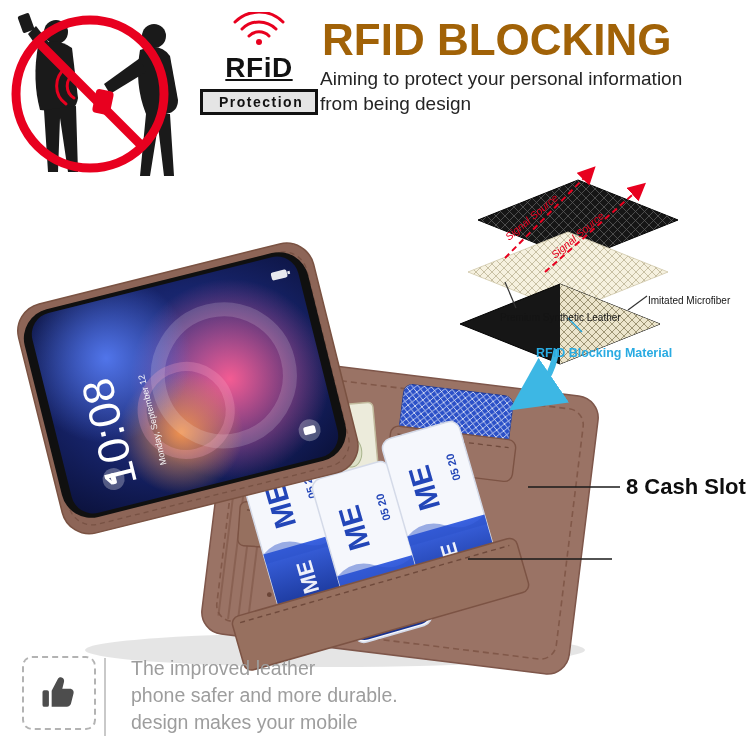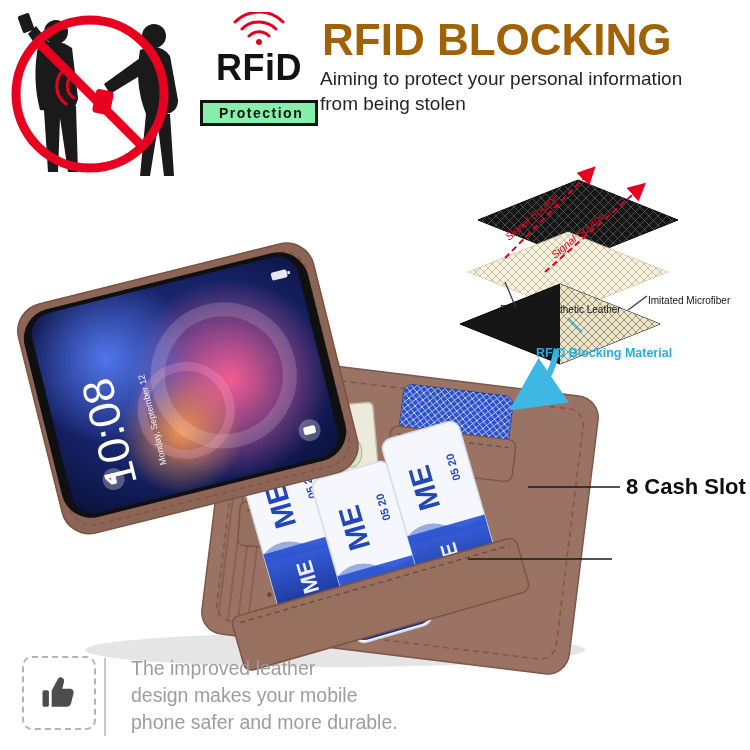--- a/index.html
+++ b/index.html
@@ -1,22 +1,22 @@
 <!DOCTYPE html>
 <html><head>
 <meta charset="utf-8">
 <style>
   html,body{margin:0;padding:0;}
   .page{position:relative;width:750px;height:750px;background:#ffffff;overflow:hidden;
         font-family:"Liberation Sans",sans-serif;}
   .abs{position:absolute;}
   .badge{left:200px;top:12px;width:118px;text-align:center;}
-  .badge-title{font-size:36px;font-weight:900;color:#121212;line-height:36px;letter-spacing:0.5px;}
-  .badge-box{margin-top:14px;border:3px solid #121212;padding:2px 16px;font-size:14px;
-             font-weight:700;letter-spacing:1.5px;color:#121212;background:#86efac;}
+  .badge-title{font-size:28px;font-weight:900;color:#121212;line-height:36px;letter-spacing:0.5px;text-decoration:underline;}
+  .badge-box{margin-top:3px;border:3px solid #121212;padding:2px 16px;font-size:14px;
+             font-weight:700;letter-spacing:1.5px;color:#121212;background:#e5e5e5;}
   .title{left:322px;top:16px;width:388px;text-align:left;font-size:44px;font-weight:900;
          color:#a16207;letter-spacing:0px;line-height:48px;white-space:nowrap;}
   .subtitle{left:320px;top:66px;width:372px;font-size:19px;color:#242424;line-height:25px;}
   .lyr-label{font-size:10px;color:#141414;white-space:nowrap;padding-left:48px;}
   .lyr-label-blue{font-size:12.5px;font-weight:700;color:#29abe2;white-space:nowrap;}
   .callout{font-size:22px;font-weight:600;color:#0e0e0e;white-space:nowrap;}
   .footer-iconbox{left:22px;top:656px;width:70px;height:70px;border:2px dashed #b3b3b3;
                   border-radius:10px;display:flex;align-items:center;justify-content:center;}
   .footer-divider{left:104px;top:658px;height:78px;width:0;border-left:2px solid #c9c9c9;}
   .footer-text{left:116px;top:655px;font-size:19.5px;color:#9d9d9d;line-height:27px;margin-left:15px;}
@@ -208,35 +208,35 @@
       <circle cx="30" cy="30" r="3" fill="#e8001f"></circle>
       <path d="M20,24 a14,14 0 0 1 20,0 M13,17 a24,24 0 0 1 34,0 M6,10 a34,34 0 0 1 48,0" fill="none" stroke="#e8001f" stroke-width="3" stroke-linecap="round"></path>
     </svg>
     <div class="badge-title">RFiD</div>
     <div class="badge-box">Protection</div>
   </div>
 
   <div class="abs title">RFID BLOCKING</div>
   <div class="abs subtitle">
     <div>Aiming to protect your personal information</div>
-    <div>from being stolen</div>
-  </div>
-
-  <div class="abs lyr-label" style="left:452px;top:304px;">Premium Synthetic Leather</div>
+    <div>from being design</div>
+  </div>
+
+  <div class="abs lyr-label" style="left:452px;top:312px;">Premium Synthetic Leather</div>
   <div class="abs lyr-label" style="left:600px;top:295px;">Imitated Microfiber</div>
   <div class="abs lyr-label-blue" style="left:536px;top:346px;">RFID Blocking Material</div>
 
   <div class="abs callout" style="left:626px;top:474px;">8 Cash Slot</div>
 
   <div class="abs footer-iconbox">
     <svg width="44" height="44" viewBox="0 0 48 48">
       <rect x="6" y="21" width="7" height="18" rx="2" fill="#4d4d4d"></rect>
       <path d="M16,39 h16.5 c2.2,0 4.1,-1.5 4.6,-3.6 l2.8,-11.2 c0.6,-2.5 -1.3,-4.9 -3.9,-4.9 h-8.4 l1.9,-7.6 c0.5,-2 -0.7,-4.1 -2.7,-4.6 c-1.6,-0.5 -3.3,0.2 -4.1,1.6 L16,21.5 Z" fill="#4d4d4d"></path>
     </svg>
   </div>
   <div class="abs footer-divider"></div>
   <div class="abs footer-text">
     <div>The improved leather</div>
+    <div>phone safer and more durable.</div>
     <div>design makes your mobile</div>
-    <div>phone safer and more durable.</div>
   </div>
 
 </div>
 
 </body></html>

